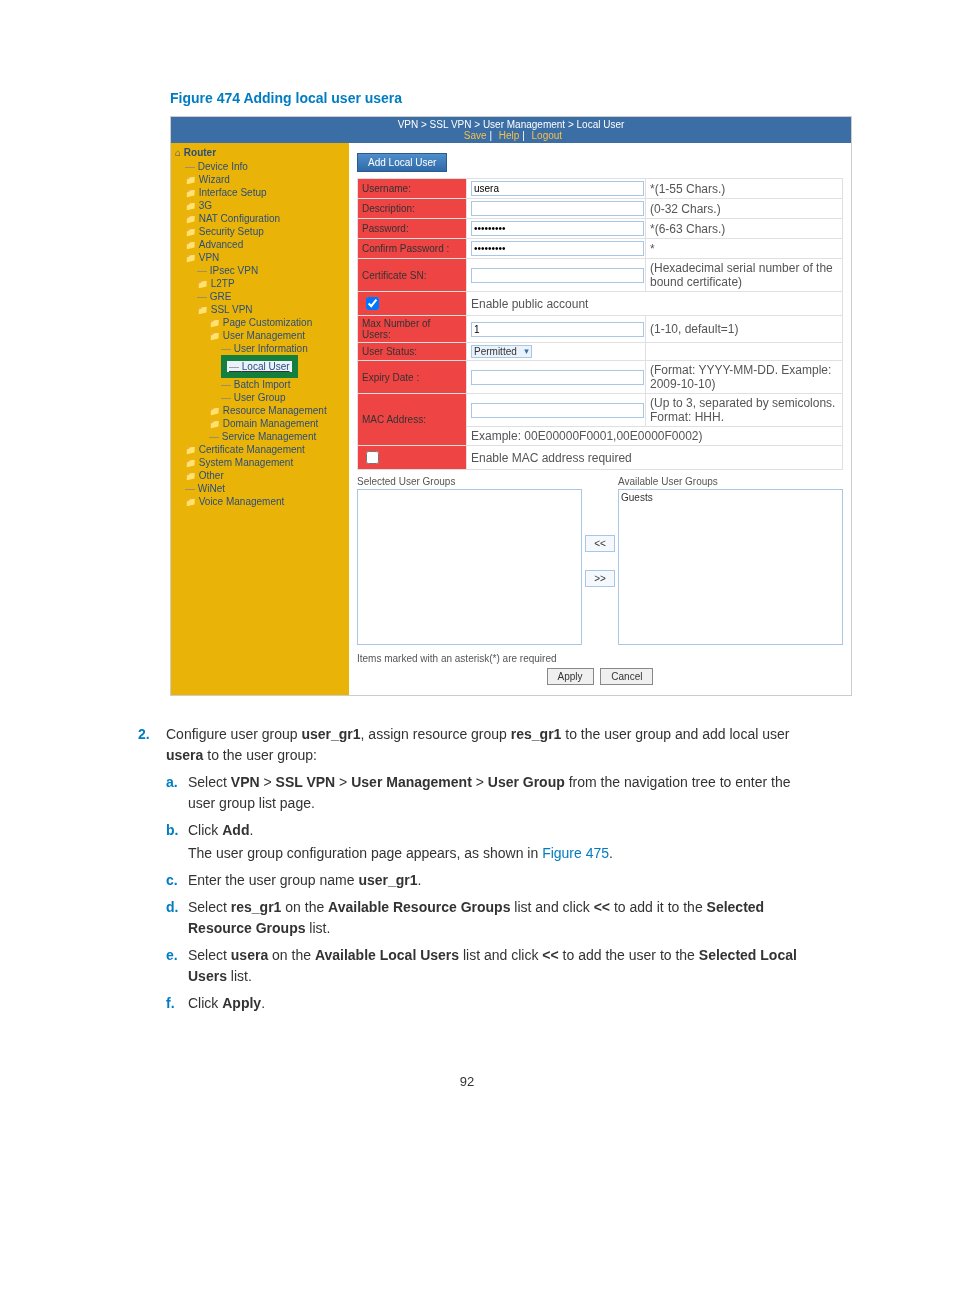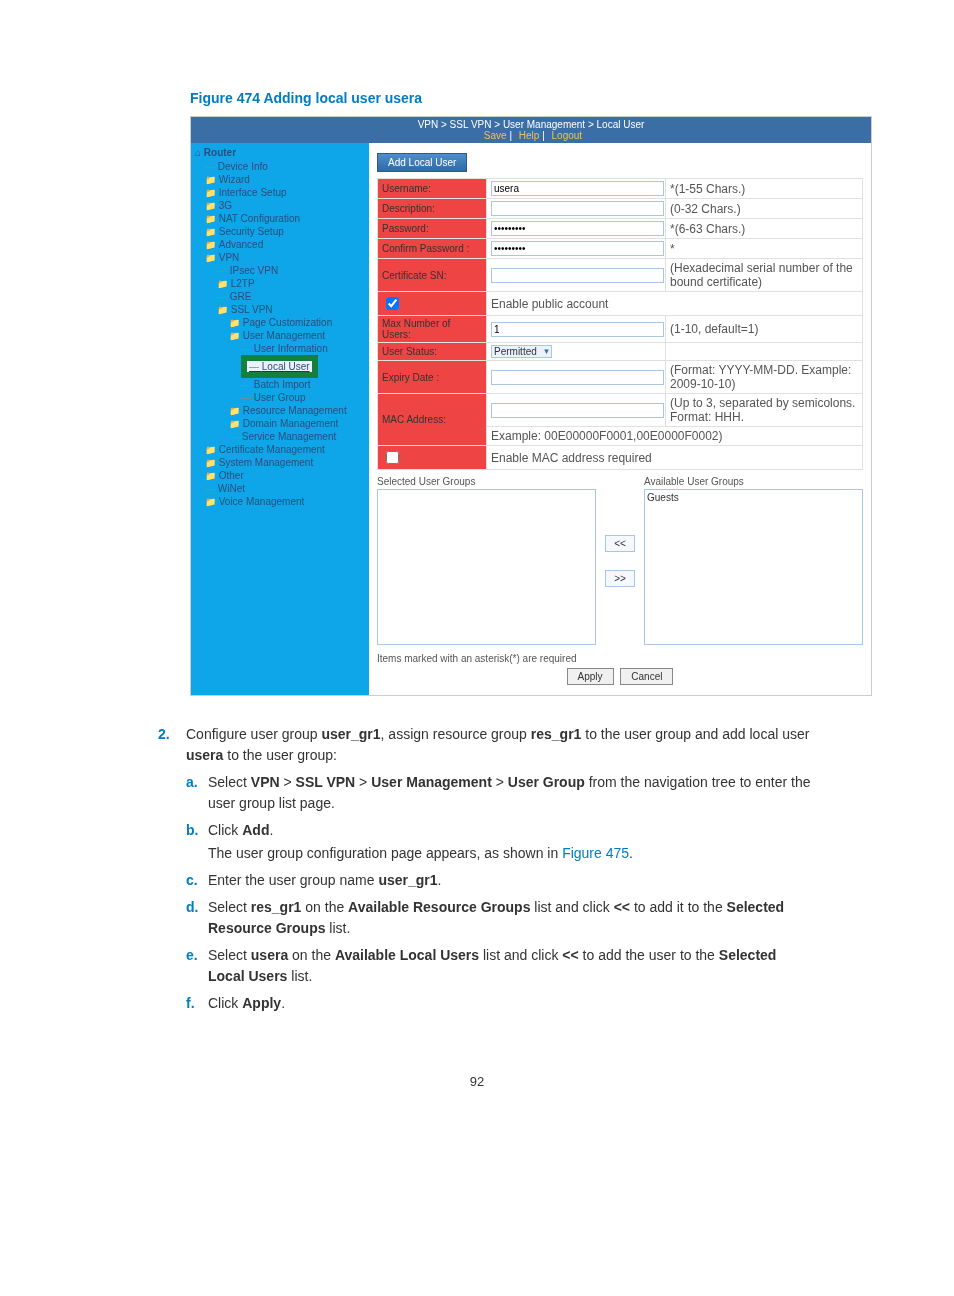--- a/index.html
+++ b/index.html
@@ -5,21 +5,21 @@
   body {
     margin: 0;
     font-family: Arial, Helvetica, sans-serif;
     font-size: 11px;
     color: #333;
     background: #fff;
   }
   .page {
     width: 954px;
     margin: 0 auto;
-    padding: 60px 80px 40px 80px;
+    padding: 60px 80px 40px 60px;
     box-sizing: border-box;
   }
   .fig-title {
     color: #007cc2;
     font-size: 14px;
     font-weight: bold;
     margin: 30px 0 10px 110px;
   }
   .screenshot {
     margin-left: 110px;
@@ -37,21 +37,21 @@
     justify-content: space-between;
     align-items: center;
     font-size: 10px;
     flex-direction: column;
   }
   .crumb-bar .links span { color: #f5c14b; margin-left: 4px; }
   .ss-body { display: flex; }
   .nav {
     width: 170px;
     padding: 4px 4px 10px 4px;
-    background: #0ea5e9;
+    background: #eab308;
   }
   .nav .root { color: #2b4f7a; font-weight: bold; margin-bottom: 2px; }
   .nav .root::before { content: "⌂ "; }
   .nav-item {
     padding: 1px 0 1px 0;
     white-space: nowrap;
   }
   .nav-item span.lbl { color: #2b4f7a; }
   .nav-item.folder > span.ico::before { content: "📁 "; font-size: 9px; }
   .nav-item.dash > span.ico::before { content: "— "; color: #888; }
@@ -112,21 +112,20 @@
   .select::after {
     content: "▾";
     position: absolute;
     right: 2px;
     top: 0;
     color: #3a6ea5;
     font-size: 9px;
   }
   .dual {
     display: flex;
-    gap: 6px;
     margin-top: 6px;
   }
   .dual .col { flex: 1; }
   .dual .hdr { font-size: 10px; margin-bottom: 2px; color: #555; }
   .listbox {
     border: 1px solid #a9c6e4;
     background: #fff;
     height: 150px;
     padding: 2px;
     font-size: 10px;

